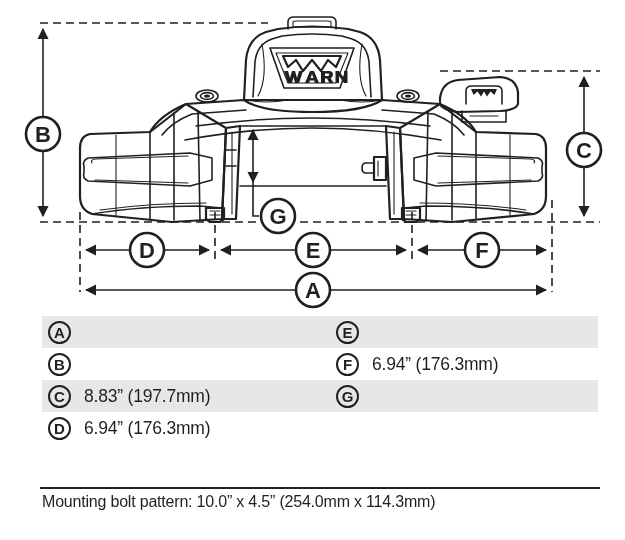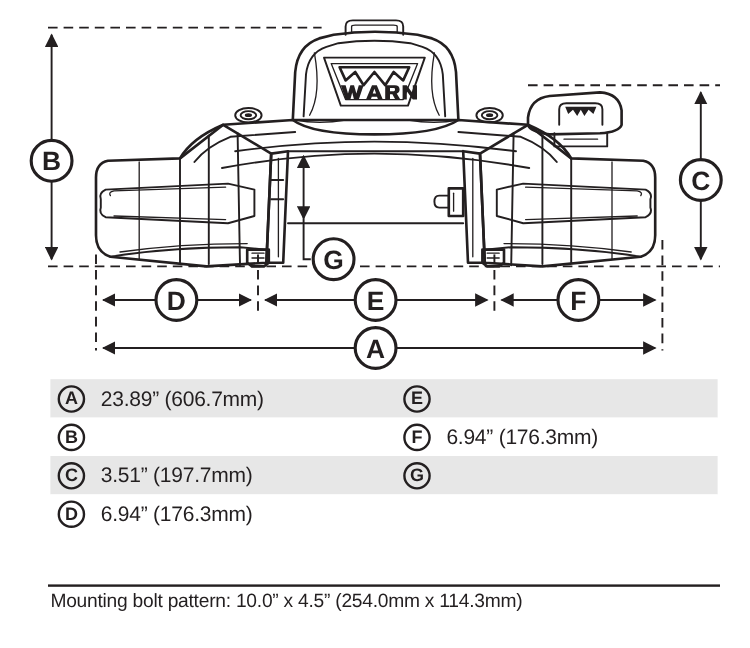--- a/index.html
+++ b/index.html
@@ -318,41 +318,40 @@
         <text x="313" y="298" text-anchor="middle" font-family="Liberation Sans, sans-serif" font-size="22" font-weight="bold" fill="#231f20">A</text>
       </g>
     </svg>
   </div>
 
   <div id="dimension-table">
 
     <div class="dim-row shaded">
       <div class="dim-cell left">
         <span class="dim-badge">A</span>
-        <span class="dim-value">23.89” (606.7mm)</span>
       </div>
       <div class="dim-cell right">
         <span class="dim-badge">E</span>
       </div>
     </div>
 
     <div class="dim-row plain">
       <div class="dim-cell left">
         <span class="dim-badge">B</span>
       </div>
       <div class="dim-cell right">
         <span class="dim-badge">F</span>
         <span class="dim-value">6.94” (176.3mm)</span>
       </div>
     </div>
 
     <div class="dim-row shaded">
       <div class="dim-cell left">
         <span class="dim-badge">C</span>
-        <span class="dim-value">3.51” (197.7mm)</span>
+        <span class="dim-value">8.83” (197.7mm)</span>
       </div>
       <div class="dim-cell right">
         <span class="dim-badge">G</span>
       </div>
     </div>
 
     <div class="dim-row plain">
       <div class="dim-cell left">
         <span class="dim-badge">D</span>
         <span class="dim-value">6.94” (176.3mm)</span>

